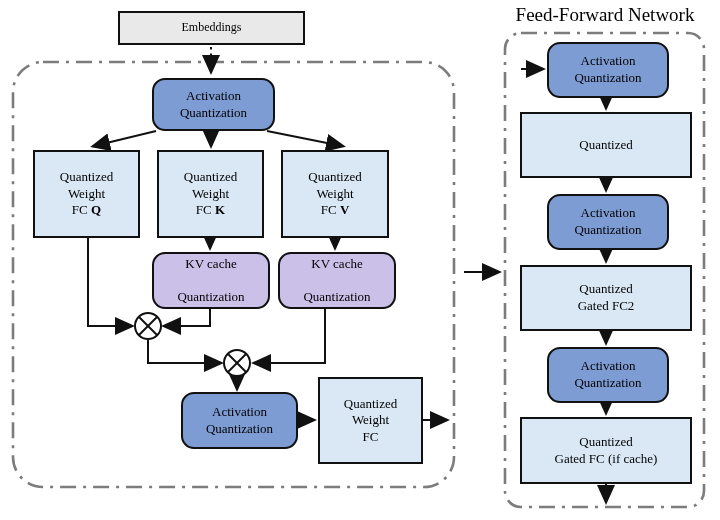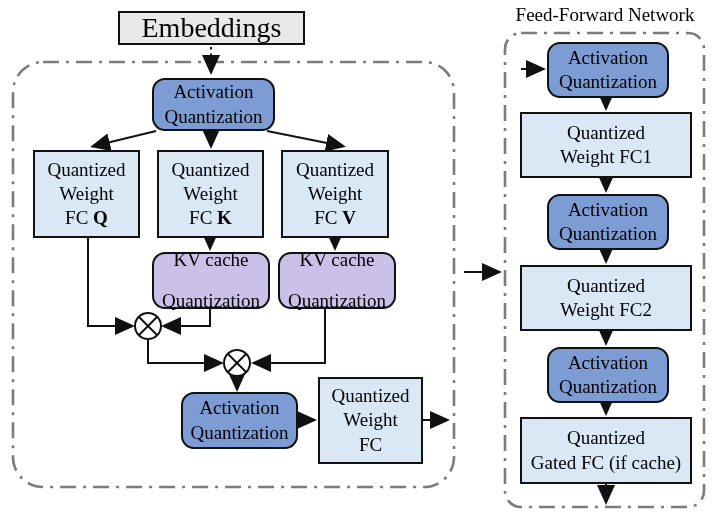--- a/index.html
+++ b/index.html
@@ -6,21 +6,21 @@
   .stage {
     position:relative; width:720px; height:520px; overflow:hidden;
     background:#ffffff;
     font-family:"Liberation Serif","DejaVu Serif",serif;
   }
   .wires { position:absolute; left:0; top:0; }
   .box {
     position:absolute; box-sizing:border-box;
     border:2px solid #111;
     display:flex; flex-direction:column; justify-content:center; align-items:center;
-    text-align:center; color:#000; line-height:1.28; font-size:19px;
+    text-align:center; color:#000; line-height:1.28; font-size:13px;
   }
   .box .ln { display:block; white-space:nowrap; }
   .rounded { border-radius:13px; }
   .blue      { background:var(--act-blue,#7D9CD4); }
   .lightblue { background:var(--weight-blue,#DAE8F5);align-items:center; }
   .purple    { background:var(--kv-purple,#CBC0E8);gap:16px; }
   .gray      { background:var(--embed-gray,#E9E9E9); }
   .title {
     position:absolute; text-align:center; color:#000;
     font-size:19px; white-space:nowrap;
@@ -84,21 +84,21 @@
       <line x1="139" y1="317" x2="157" y2="335" stroke="#111" stroke-width="2"></line>
       <line x1="139" y1="335" x2="157" y2="317" stroke="#111" stroke-width="2"></line>
     </g>
     <g>
       <circle cx="237" cy="363" r="13" fill="#fff" stroke="#111" stroke-width="2"></circle>
       <line x1="228" y1="354" x2="246" y2="372" stroke="#111" stroke-width="2"></line>
       <line x1="228" y1="372" x2="246" y2="354" stroke="#111" stroke-width="2"></line>
     </g>
   </svg>
 
-  <div class="box gray" style="left:118px; top:11px; width:187px; height:34px; font-size:28px;">
+  <div class="box gray" style="left:118px; top:11px; width:187px; height:34px; font-size:12px;">
     <span class="ln">Embeddings</span>
   </div>
 
   <div class="box blue rounded" style="left:152px; top:78px; width:123px; height:53px;">
     <span class="ln">Activation</span>
     <span class="ln">Quantization</span>
   </div>
 
   <div class="box lightblue" style="left:33px; top:150px; width:107px; height:88px;">
     <span class="ln">Quantized</span>
@@ -142,31 +142,30 @@
 
   <div class="title" style="left:490px; top:4px; width:230px;">Feed-Forward Network</div>
 
   <div class="box blue rounded" style="left:547px; top:42px; width:122px; height:56px;">
     <span class="ln">Activation</span>
     <span class="ln">Quantization</span>
   </div>
 
   <div class="box lightblue" style="left:520px; top:112px; width:172px; height:66px;">
     <span class="ln">Quantized</span>
-    <span class="ln">Weight FC1</span>
   </div>
 
   <div class="box blue rounded" style="left:547px; top:194px; width:122px; height:56px;">
     <span class="ln">Activation</span>
     <span class="ln">Quantization</span>
   </div>
 
   <div class="box lightblue" style="left:520px; top:265px; width:172px; height:66px;">
     <span class="ln">Quantized</span>
-    <span class="ln">Weight FC2</span>
+    <span class="ln">Gated FC2</span>
   </div>
 
   <div class="box blue rounded" style="left:547px; top:347px; width:122px; height:56px;">
     <span class="ln">Activation</span>
     <span class="ln">Quantization</span>
   </div>
 
   <div class="box lightblue" style="left:520px; top:417px; width:172px; height:67px;">
     <span class="ln">Quantized</span>
     <span class="ln">Gated FC (if cache)</span>

